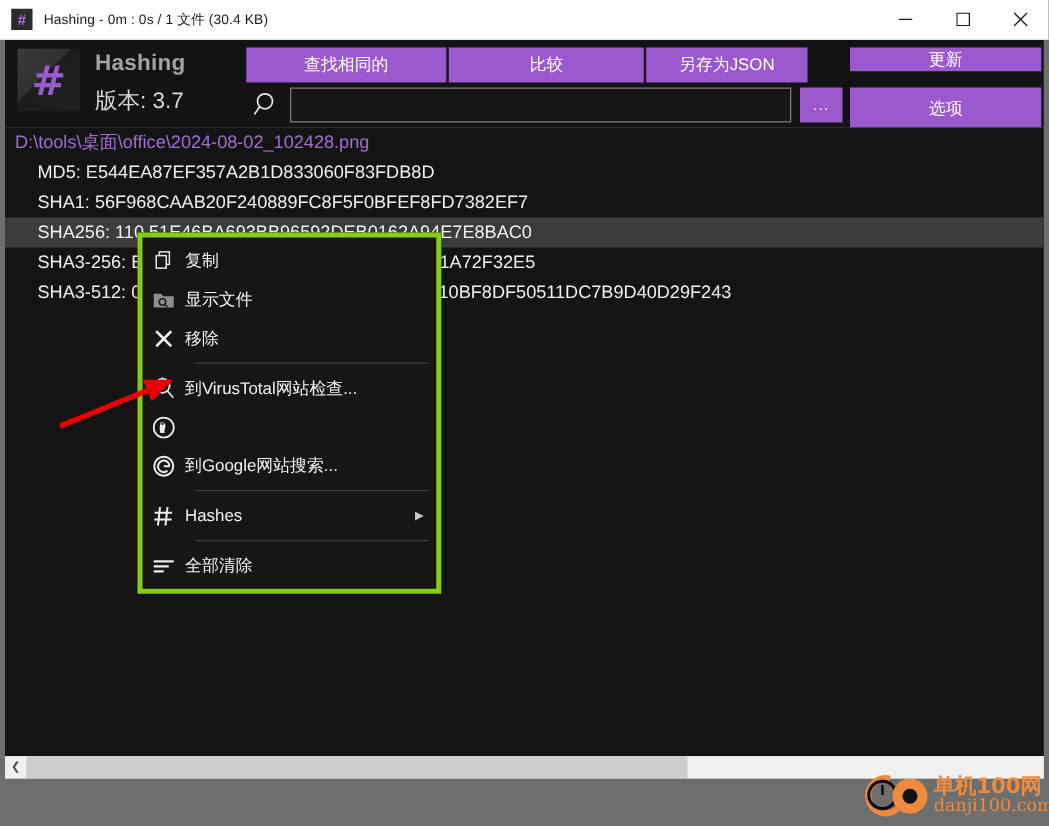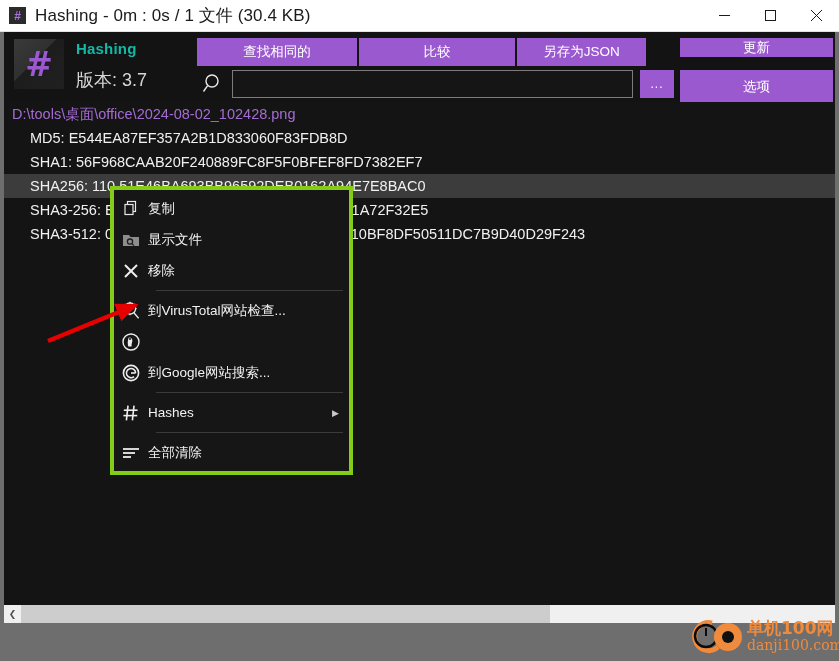--- a/index.html
+++ b/index.html
@@ -22,21 +22,21 @@
     display: flex; align-items: center;
     border-bottom: 1px solid #e3e3e3;
   }
   .tb-icon {
     width: 17px; height: 17px; margin-left: 9px; margin-right: 9px;
     background: #2b2b2b;
     display: flex; align-items: center; justify-content: center;
     color: #a973e0; font-size: 12px; font-weight: bold; line-height: 1;
   }
   .tb-title {
-    font-size: 17px; color: #1a1a1a; letter-spacing: .1px;
+    font-size: 11px; color: #1a1a1a; letter-spacing: .1px;
   }
   .tb-controls { margin-left: auto; display: flex; height: 32px; }
   .tb-btn {
     width: 46px; height: 32px;
     display: flex; align-items: center; justify-content: center;
     color: #1c1c1c; font-size: 13px; font-family: "DejaVu Sans", sans-serif;
   }
   .tb-btn svg { display: block; }
 
   
@@ -49,21 +49,21 @@
     width: 50px; height: 50px;
     background: linear-gradient(135deg,#3a3a3a 0%,#303030 42%,#1d1d1d 43%,#202020 100%);
     display: flex; align-items: center; justify-content: center;
   }
   .logo-hash {
     color: #9b59d0; font-size: 33px; font-weight: bold; line-height: 1;
     font-family: "DejaVu Sans", sans-serif;
   }
   .app-name {
     position: absolute; left: 72px; top: 8px;
-    color: #14b8a6; font-size: 15px; font-weight: bold; letter-spacing: .2px;
+    color: #a3a3a3; font-size: 18px; font-weight: bold; letter-spacing: .2px;
   }
   .app-ver {
     position: absolute; left: 72px; top: 36px;
     color: #d7d7d7; font-size: 18px;
   }
   .tbar-btn {
     position: absolute;
     background: #9b59d0; color: #ffffff;
     font-size: 13.5px;
     display: flex; align-items: center; justify-content: center;

